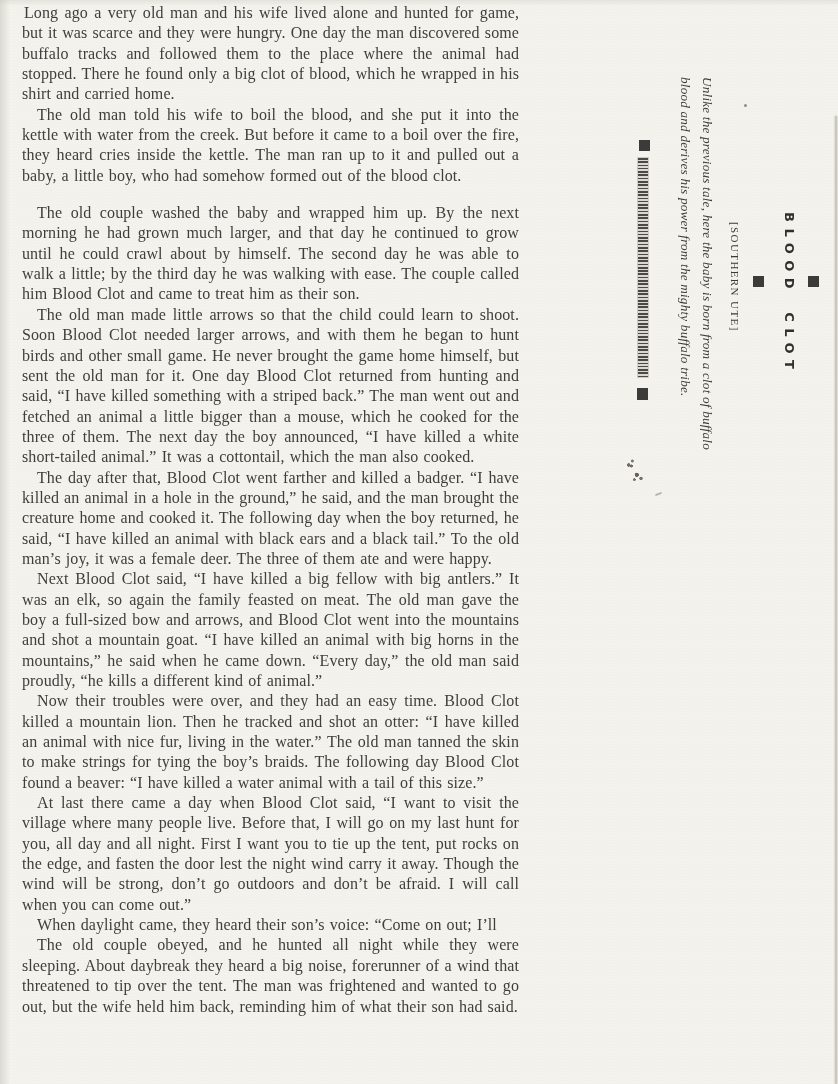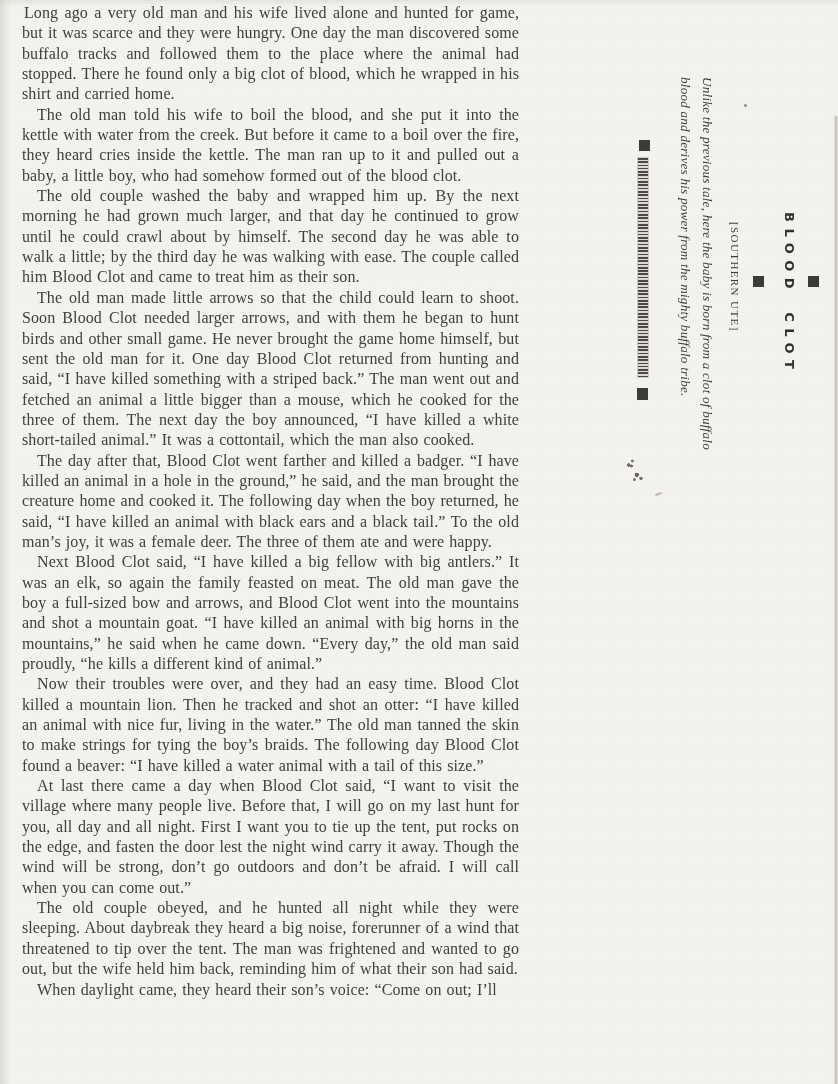--- a/index.html
+++ b/index.html
@@ -28,21 +28,21 @@
   }
 
   
   .main-text{
     position:absolute;left:22px;top:3px;width:497px;
     font-size:16px;line-height:20.35px;color:#3f3e3c;
     text-align:justify;word-spacing:0.06em;letter-spacing:0.1px;
   }
   .main-text p{margin:0;text-indent:15px;}
   .main-text p.first-par{text-indent:2px;}
-  .main-text p.section-start{margin-top:0;}
+  .main-text p.section-start{margin-top:17px;}
 
   
   .rot{position:absolute;transform:rotate(90deg);transform-origin:0 0;white-space:nowrap;}
 
   .epigraph{
     left:718px;top:77px;width:414px;height:44px;
     font-style:italic;font-size:13.2px;line-height:21.5px;color:#3e3d3b;
     letter-spacing:0.2px;
   }
   .epigraph .ep-line{display:block;white-space:nowrap;}
@@ -99,22 +99,22 @@
 
 <div class="main-text">
   <p class="first-par">Long ago a very old man and his wife lived alone and hunted for game, but it was scarce and they were hungry. One day the man discovered some buffalo tracks and followed them to the place where the animal had stopped. There he found only a big clot of blood, which he wrapped in his shirt and carried home.</p>
   <p>The old man told his wife to boil the blood, and she put it into the kettle with water from the creek. But before it came to a boil over the fire, they heard cries inside the kettle. The man ran up to it and pulled out a baby, a little boy, who had somehow formed out of the blood clot.</p>
   <p class="section-start">The old couple washed the baby and wrapped him up. By the next morning he had grown much larger, and that day he continued to grow until he could crawl about by himself. The second day he was able to walk a little; by the third day he was walking with ease. The couple called him Blood Clot and came to treat him as their son.</p>
   <p>The old man made little arrows so that the child could learn to shoot. Soon Blood Clot needed larger arrows, and with them he began to hunt birds and other small game. He never brought the game home himself, but sent the old man for it. One day Blood Clot returned from hunting and said, “I have killed something with a striped back.” The man went out and fetched an animal a little bigger than a mouse, which he cooked for the three of them. The next day the boy announced, “I have killed a white short-tailed animal.” It was a cottontail, which the man also cooked.</p>
   <p>The day after that, Blood Clot went farther and killed a badger. “I have killed an animal in a hole in the ground,” he said, and the man brought the creature home and cooked it. The following day when the boy returned, he said, “I have killed an animal with black ears and a black tail.” To the old man’s joy, it was a female deer. The three of them ate and were happy.</p>
   <p>Next Blood Clot said, “I have killed a big fellow with big antlers.” It was an elk, so again the family feasted on meat. The old man gave the boy a full-sized bow and arrows, and Blood Clot went into the mountains and shot a mountain goat. “I have killed an animal with big horns in the mountains,” he said when he came down. “Every day,” the old man said proudly, “he kills a different kind of animal.”</p>
   <p>Now their troubles were over, and they had an easy time. Blood Clot killed a mountain lion. Then he tracked and shot an otter: “I have killed an animal with nice fur, living in the water.” The old man tanned the skin to make strings for tying the boy’s braids. The following day Blood Clot found a beaver: “I have killed a water animal with a tail of this size.”</p>
   <p>At last there came a day when Blood Clot said, “I want to visit the village where many people live. Before that, I will go on my last hunt for you, all day and all night. First I want you to tie up the tent, put rocks on the edge, and fasten the door lest the night wind carry it away. Though the wind will be strong, don’t go outdoors and don’t be afraid. I will call when you can come out.”</p>
+  <p>When daylight came, they heard their son’s voice: “Come on out; I’ll</p>
   <p>The old couple obeyed, and he hunted all night while they were sleeping. About daybreak they heard a big noise, forerunner of a wind that threatened to tip over the tent. The man was frightened and wanted to go out, but the wife held him back, reminding him of what their son had said.</p>
-  <p>When daylight came, they heard their son’s voice: “Come on out; I’ll</p>
 </div>
 
 <div>
   <div class="rot epigraph">
     <span class="ep-line">Unlike the previous tale, here the baby is born from a clot of buffalo</span>
     <span class="ep-line">blood and derives his power from the mighty buffalo tribe.</span>
   </div>
 
   <div class="ornament-bar"></div>
   <div class="deco-square sq-bar-top"></div>

